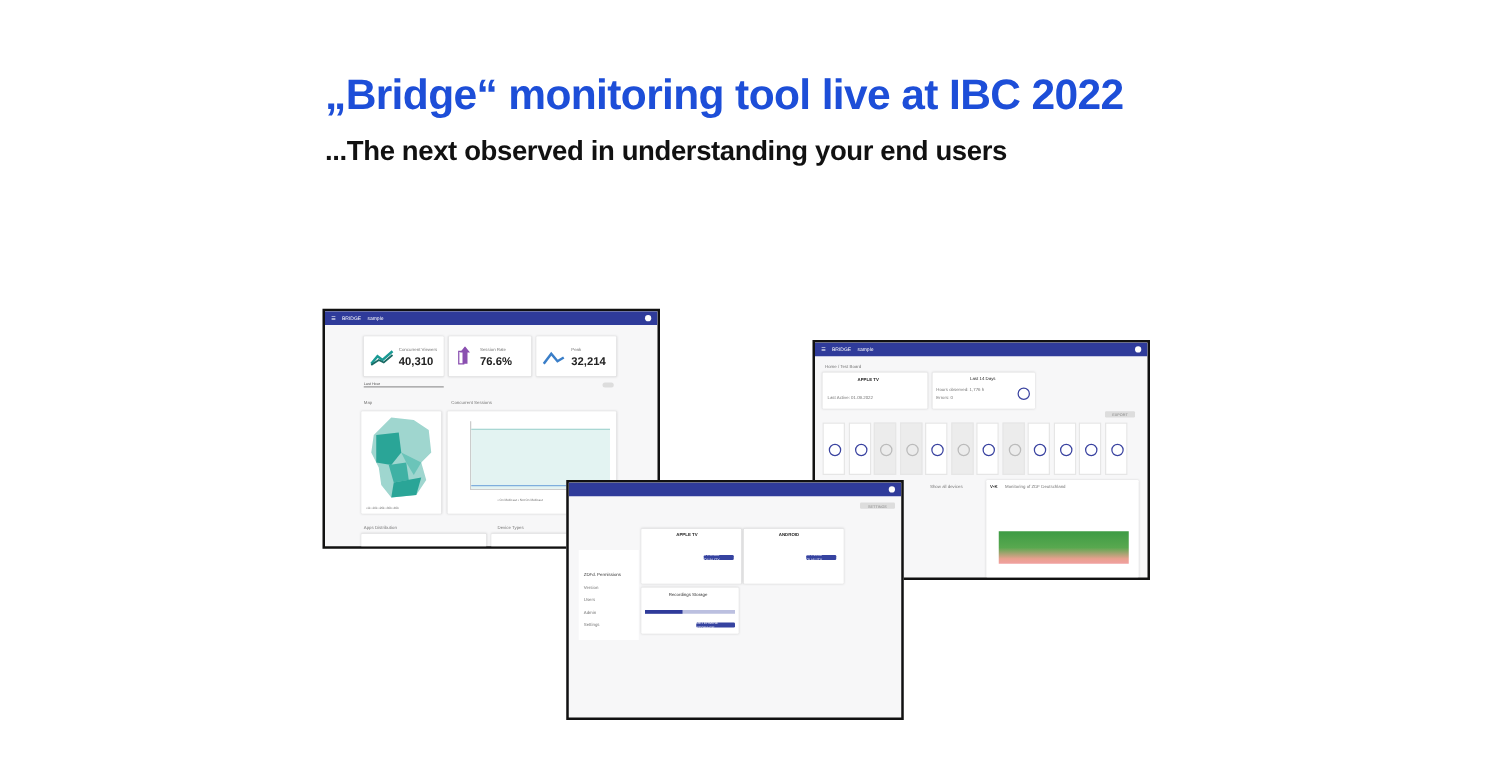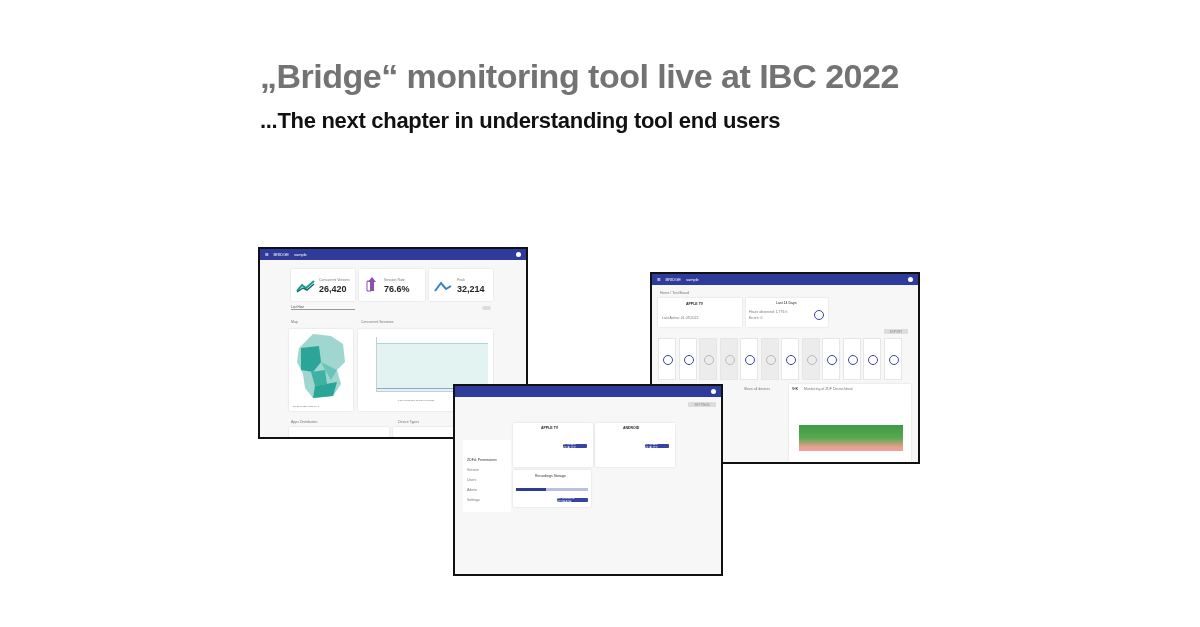--- a/index.html
+++ b/index.html
@@ -1,52 +1,52 @@
 <!DOCTYPE html>
 <html><head>
 <meta charset="utf-8">
 <style>
 *{box-sizing:border-box;margin:0;padding:0}
 body{width:1200px;height:627px;background:#fff;font-family:"Liberation Sans",sans-serif;position:relative;overflow:hidden}
-.title{position:absolute;left:260px;top:57px;font-size:34px;font-weight:700;color:#737373;letter-spacing:-0.5px;white-space:nowrap}
+.title{position:absolute;left:260px;top:57px;font-size:34px;font-weight:700;color:#1d4ed8;letter-spacing:-0.5px;white-space:nowrap}
 .subtitle{position:absolute;left:260px;top:108px;font-size:22px;font-weight:700;color:#111;white-space:nowrap;letter-spacing:-0.3px}
 .shot{position:absolute;border:2px solid #111;background:#f7f7f8;overflow:hidden}
 .bar{height:11px;background:#2f3b9a;display:flex;align-items:center;padding:0 5px;gap:5px;color:#fff;font-size:4px}
 .bar .sp{flex:1}
 .bar .dot{width:5px;height:5px;border-radius:50%;background:#fff}
 .card{position:absolute;background:#fff;box-shadow:0 0 2px rgba(0,0,0,.15);border-radius:1px}
 .tiny{font-size:3.5px;color:#777;position:absolute;white-space:nowrap}
 .big{font-size:9px;font-weight:700;color:#222;position:absolute}
 .btn{position:absolute;background:#3643a0;color:#fff;font-size:3px;border-radius:1px;display:flex;align-items:center;justify-content:center}
 .ring{position:absolute;width:10px;height:10px;border-radius:50%;border:1.5px solid #3a43a0}
 .ring.g{border-color:#bbb}
 .day{position:absolute;top:0;width:18px;height:42px;background:#fff;border:0.5px solid #e6e6e6}
 .day.gray{background:#ececec}
 </style>
 </head>
 <body>
 
 <div class="title">„Bridge“ monitoring tool live at IBC 2022</div>
-<div class="subtitle">...The next chapter in understanding tool end users</div>
+<div class="subtitle">...The next observed in understanding your end users</div>
 
 <div class="shot" style="left:258px;top:247px;width:270px;height:192px">
   <div class="bar">
     <span>☰</span>
     <span>BRIDGE</span>
     <span>sample</span>
     <span class="sp"></span>
       <span class="dot"></span>
   </div>
   <div class="card" style="left:31px;top:20px;width:64px;height:32px">
     <svg width="20" height="14" style="position:absolute;left:5px;top:10px">
         <polyline points="1,12 6,6 10,9 18,2" fill="none" stroke="#1a9a94" stroke-width="2"></polyline>
         <polyline points="1,13 7,9 11,11 18,5" fill="none" stroke="#1a6a64" stroke-width="1.5"></polyline>
       </svg>
     <span class="tiny" style="left:28px;top:9px">Concurrent Viewers</span>
-    <span class="big" style="left:28px;top:15px">26,420</span>
+    <span class="big" style="left:28px;top:15px">40,310</span>
   </div>
   <div class="card" style="left:99px;top:20px;width:66px;height:32px">
     <svg width="14" height="18" style="position:absolute;left:5px;top:8px">
         <path d="M3 4v10h4V4z" fill="none" stroke="#8a4fb0"></path>
         <path d="M8 0l4 5H10v9H6V5H4z" fill="#8a4fb0"></path>
       </svg>
     <span class="tiny" style="left:25px;top:9px">Session Rate</span>
     <span class="big" style="left:25px;top:15px">76.6%</span>
   </div>
   <div class="card" style="left:169px;top:20px;width:64px;height:32px">

